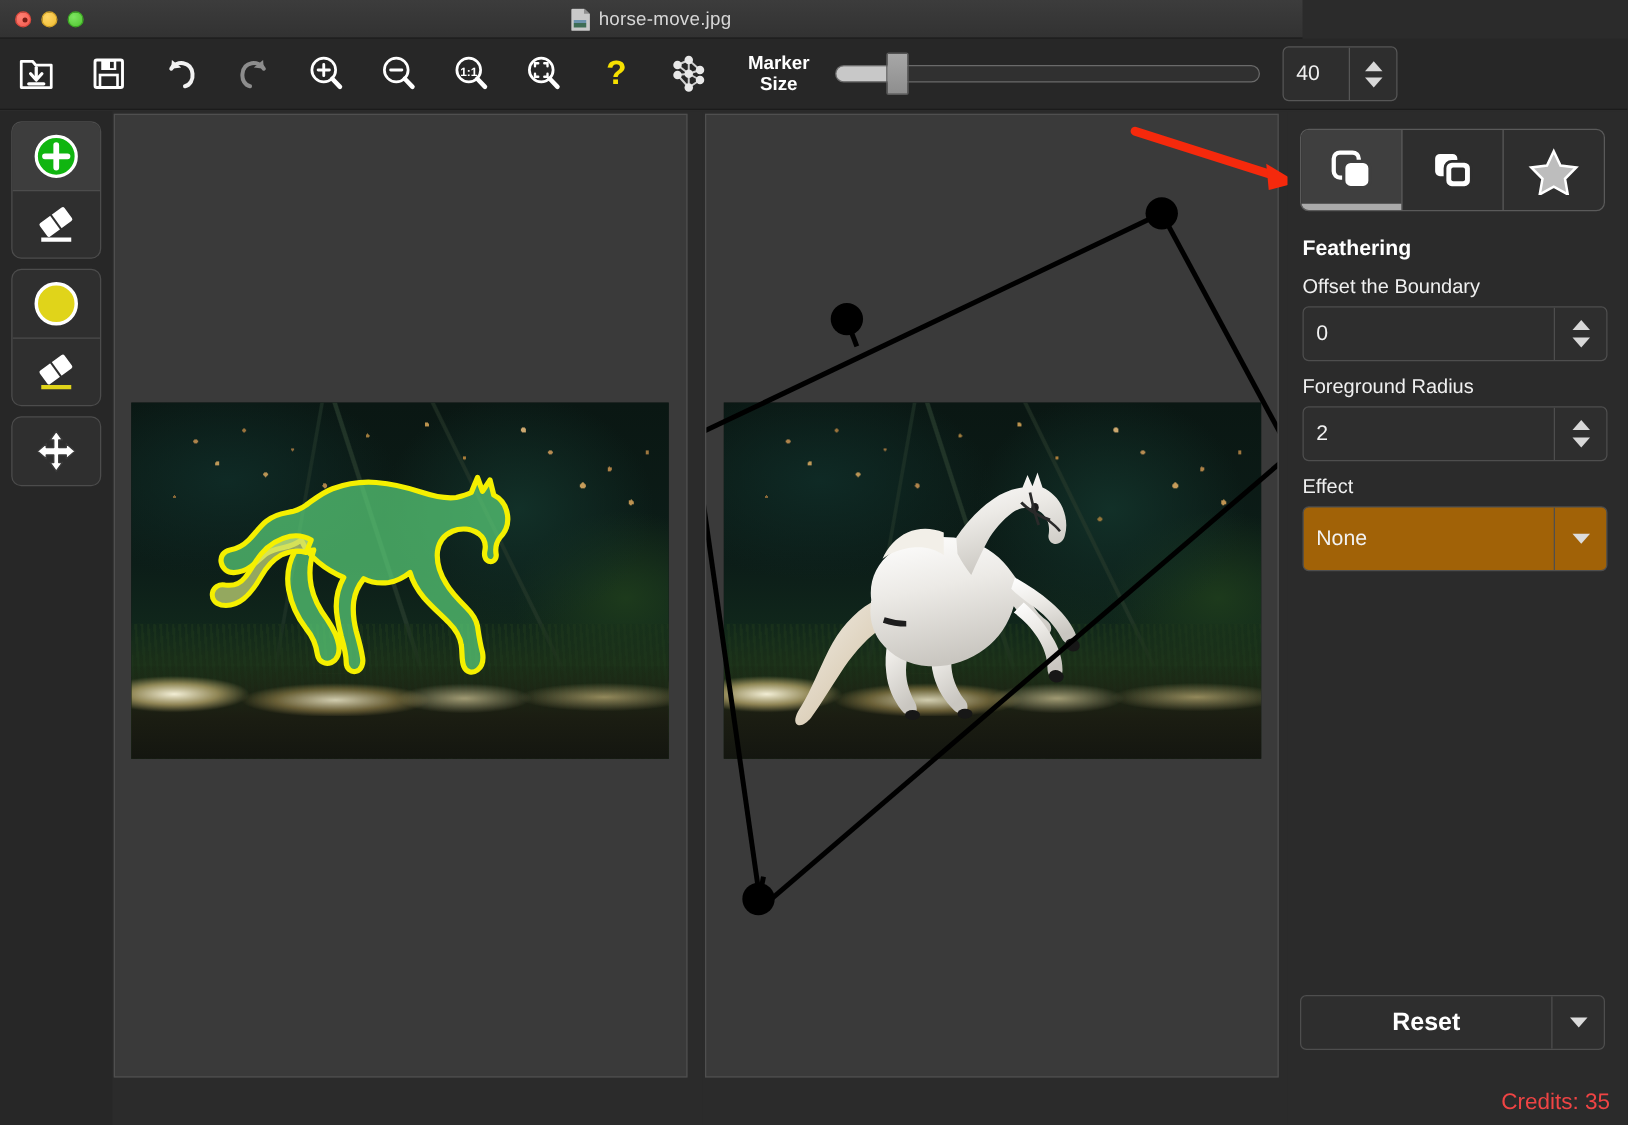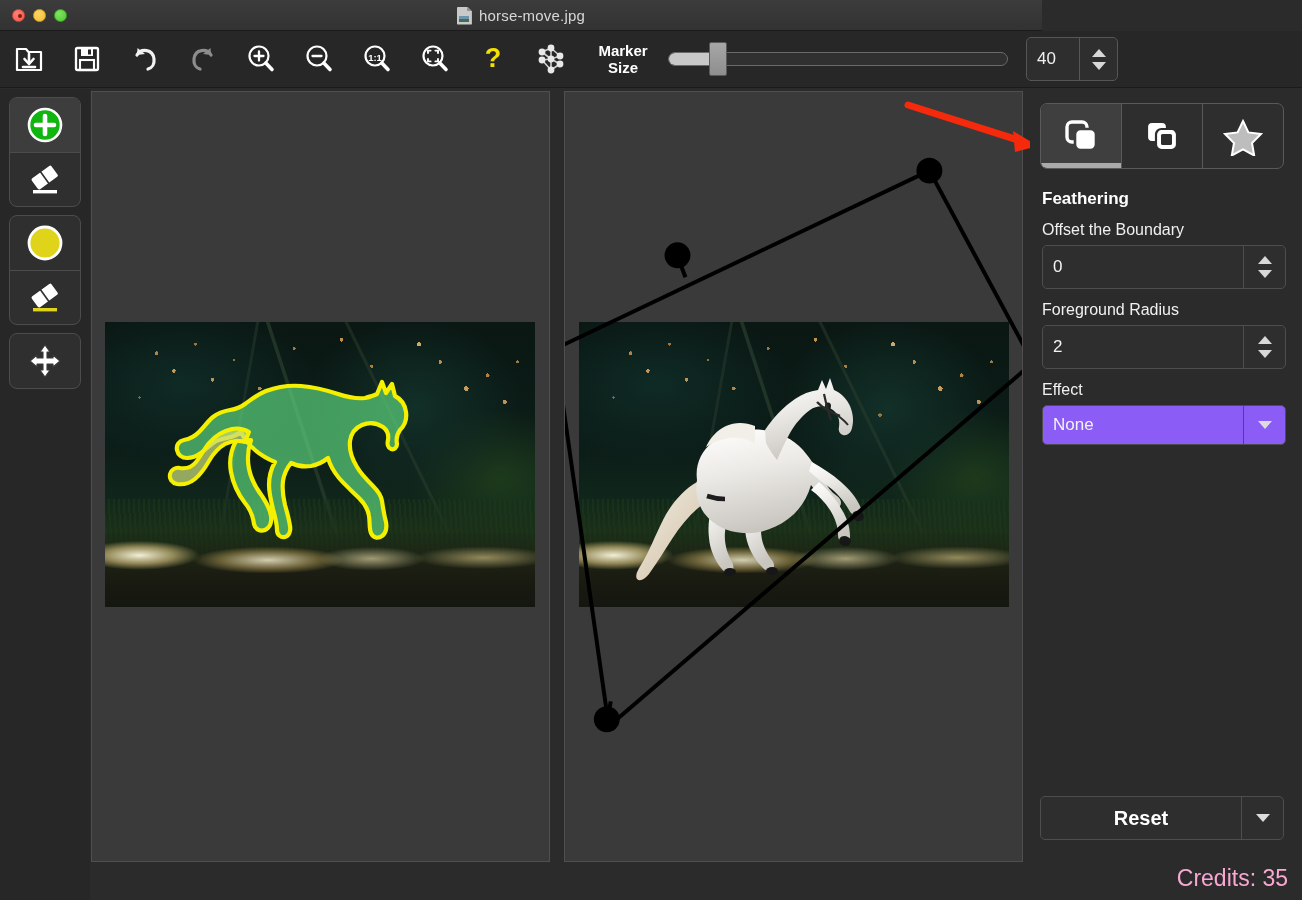--- a/index.html
+++ b/index.html
@@ -225,22 +225,22 @@
   }
   .num-field .val {
     flex: 1; display: flex; align-items: center; padding-left: 10px;
     color: #f2f2f2; font-size: 17px;
   }
   .num-field .arrows {
     width: 42px; border-left: 1px solid #4e4e4e;
     display: flex; flex-direction: column; align-items: center; justify-content: center; gap: 6px;
   }
   .select-field {
-    display: flex; height: 40px; width: 244px; margin-left: 2px;
-    border: 1px solid #4e4e4e; border-radius: 5px; background: #8b5cf6; overflow: hidden;
+    display: flex; height: 52px; width: 244px; margin-left: 2px;
+    border: 1px solid #4e4e4e; border-radius: 5px; background: #a16207; overflow: hidden;
     cursor: pointer;
   }
   .select-field .val {
     flex: 1; display: flex; align-items: center; padding-left: 10px;
     color: #f2f2f2; font-size: 17px;
   }
   .select-field .caret {
     width: 42px; border-left: 1px solid #4e4e4e;
     display: flex; align-items: center; justify-content: center;
   }
@@ -254,21 +254,21 @@
   #reset-btn {
     flex: 1; display: flex; align-items: center; justify-content: center;
     color: #ffffff; font-size: 20px; font-weight: bold; cursor: pointer;
   }
   #reset-caret {
     width: 42px; border-left: 1px solid #4e4e4e;
     display: flex; align-items: center; justify-content: center; cursor: pointer;
   }
   #credits {
     position: absolute; right: 14px; bottom: 8px;
-    color: #f9a8d4; font-size: 23px; margin-left: 44px;
+    color: #ef4444; font-size: 18px; margin-left: 44px;
   }
 </style>
 </head>
 <body>
 
 <div id="app">
 
   <div id="titlebar">
     <div class="traffic">
       <div class="tl red"></div>

